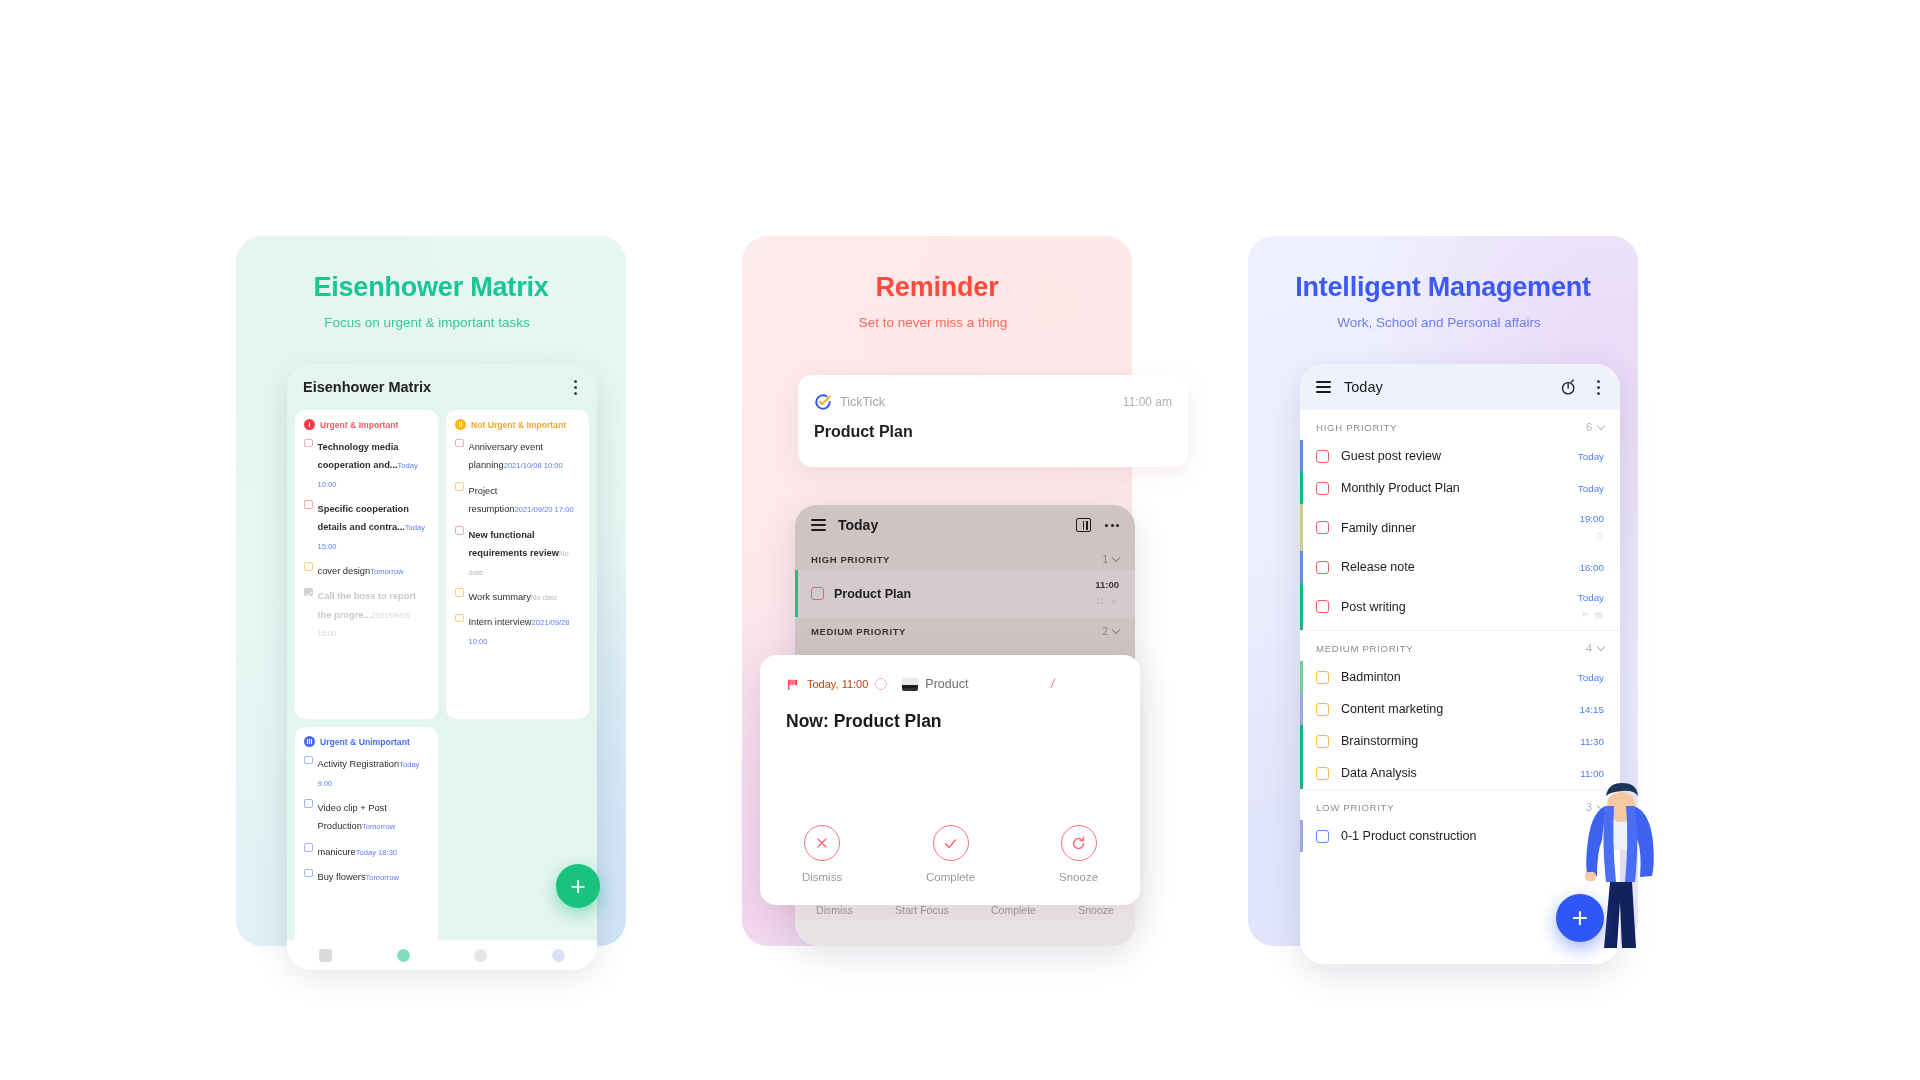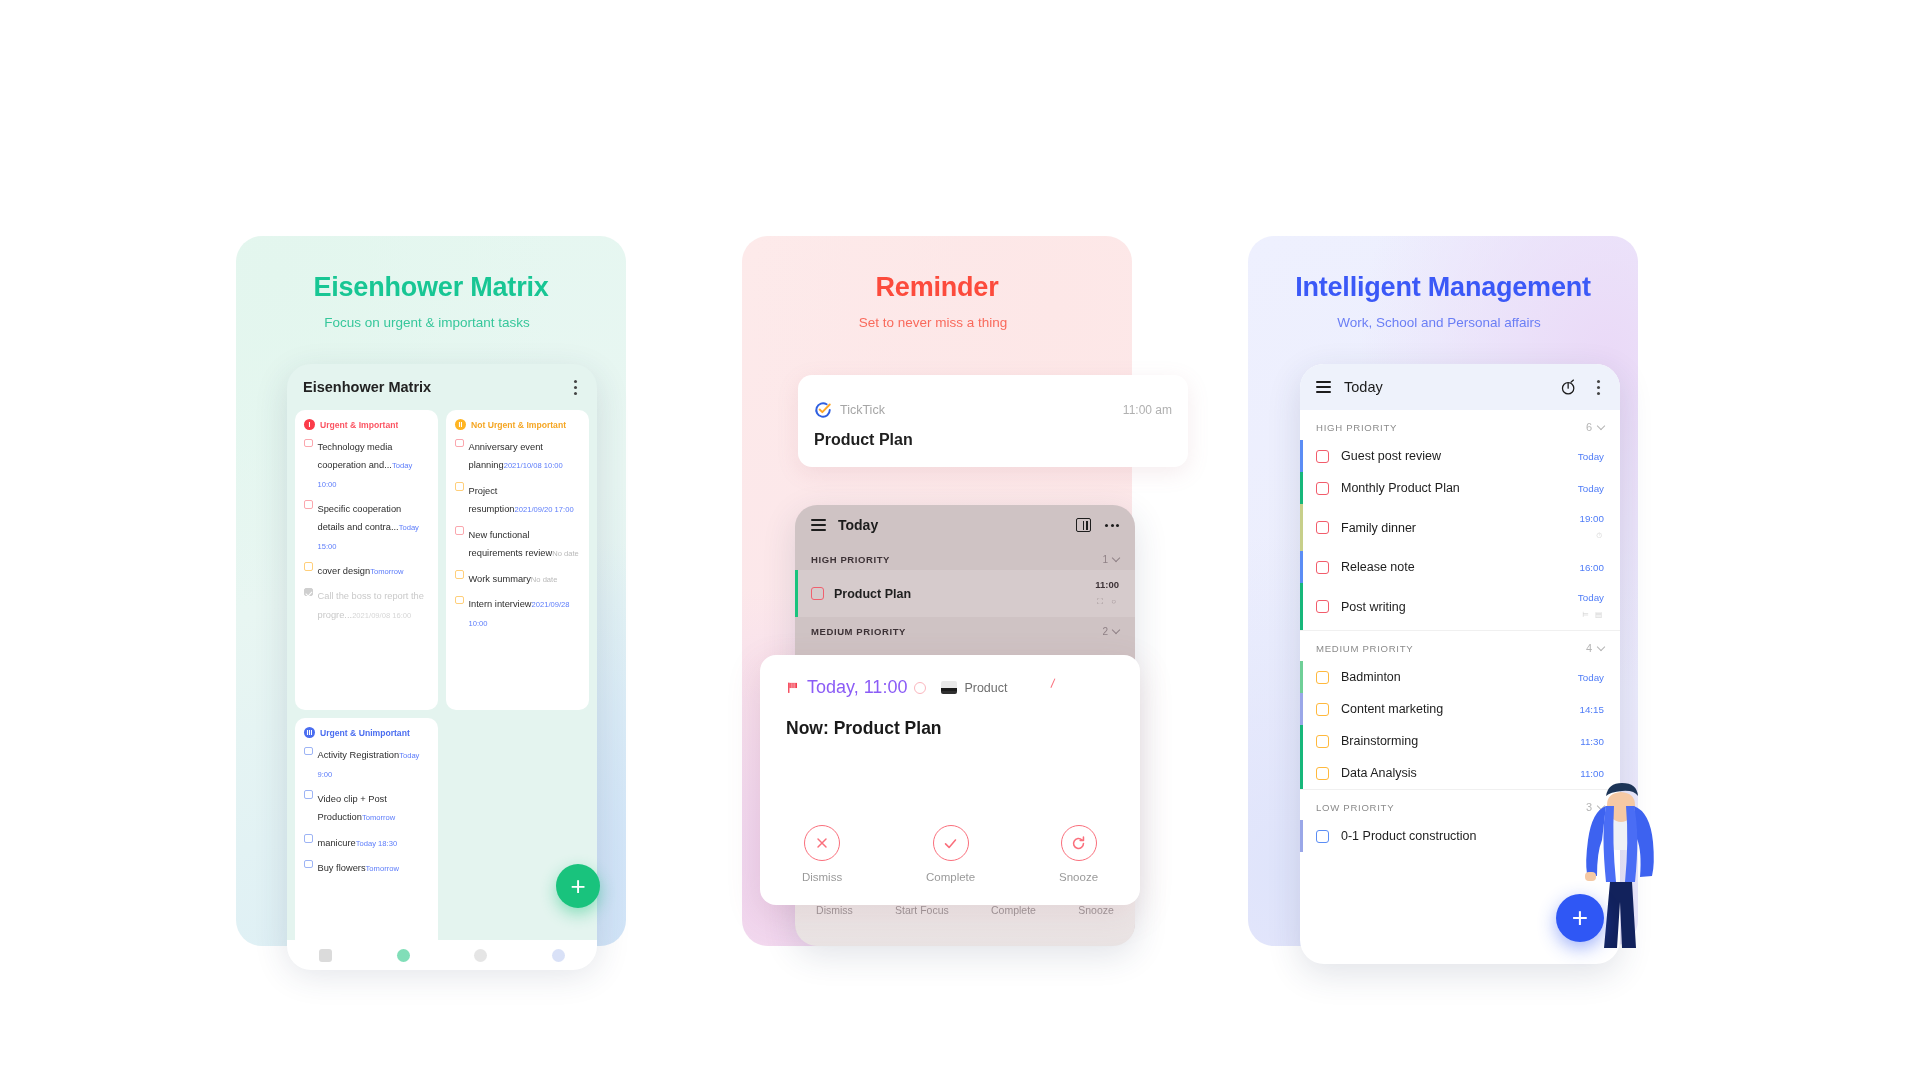--- a/index.html
+++ b/index.html
@@ -72,21 +72,21 @@
   .task { display:flex; gap:5px; margin-bottom:7px; }
   .cbx { width:8.5px; height:8.5px; border-radius:2px; border:1.3px solid #ccc;
     margin-top:2.5px; flex:none; }
   .cbx.red{border-color:#fba7ae;} .cbx.yellow{border-color:#ffcf7a;}
   .cbx.blue{border-color:#9db4f5;} .cbx.grey{border-color:#cfcfcf;background:#cfcfcf;
     position:relative;}
   .cbx.grey:after{content:""; position:absolute; left:2.2px; top:1px; width:2.6px;
     height:4.6px; border:solid #fff; border-width:0 1.2px 1.2px 0; transform:rotate(42deg);}
   .task-body { flex:1; min-width:0; }
   .task-name { font-size:9.3px; color:#2d2d2d; line-height:1.45; }
-  .task-name.justify { text-align:justify; }
+  .task-name.justify { text-align:justify;font-weight:bold; }
   .task-date { font-size:7.6px; color:#5c7cfa; margin-top:2px; }
   .task-date.none { color:#b9b9b9;margin-top:28px; }
   .task.done .task-name { color:#c9c9c9; }
   .task.done .task-date { color:#d6d6d6; }
   .no-tasks { position:absolute; left:0; right:0; top:50%; text-align:center;
     font-size:9.5px; color:#d2d2d2; }
 
   
   .fab { position:absolute; border-radius:50%; display:flex; align-items:center;
     justify-content:center; color:#fff; font-weight:300; }
@@ -96,21 +96,21 @@
     box-shadow:0 6px 18px rgba(47,87,245,.45); font-size:28px; z-index:9; }
 
   .eisen-bottombar { position:absolute; left:287px; top:940px; width:310px; height:30px;
     background:#fff; border-radius:0 0 24px 24px; display:flex; align-items:center;
     justify-content:space-around; overflow:hidden; }
   .eb-ic { width:13px; height:13px; border-radius:3px; opacity:.55; }
 
   
   #notif-card { position:absolute; left:798px; top:375px; width:390px; height:92px;
     background:#fff; border-radius:14px; box-shadow:0 6px 22px rgba(180,110,120,.13);
-    padding:26px 16px; }
+    padding:18px 16px; }
   .notif-top { display:flex; align-items:center; gap:8px; }
   .tt-logo { width:18px; height:18px; flex:none; }
   .notif-app { font-size:12.5px; color:#a6a6a6; }
   .notif-time { margin-left:auto; font-size:12px; color:#b0b0b0; }
   .notif-title { font-size:16px; font-weight:700; color:#1f1f1f; margin-top:12px; }
 
   #phone-remind { left:795px; top:505px; width:340px; height:440px;
     background:#cfc3c4; border-radius:22px; }
   #phone-remind .r-header { height:40px; display:flex; align-items:center;
     padding:0 16px; gap:12px; }
@@ -141,21 +141,21 @@
   .r-task .nm { font-size:12.5px; font-weight:700; color:#1f1f1f; }
   .r-task .tm { margin-left:auto; text-align:right; }
   .r-task .tm b { display:block; font-size:9.5px; color:#3d3236; font-weight:700; }
   .r-task .tm span { font-size:8px; color:#9c8f92; letter-spacing:3px; }
 
   #dialog { position:absolute; left:760px; top:655px; width:380px; height:250px;
     background:#fff; border-radius:16px; box-shadow:0 10px 34px rgba(150,90,100,.16);
     padding:22px 26px; }
   .dlg-meta { display:flex; align-items:center; gap:7px; }
   .flag-ic { width:14px;height:13px; flex:none; }
-  .dlg-when { font-size:18px; color:#8b5cf6; }
+  .dlg-when { font-size:11px; color:#c2410c; }
   .ring-ic { width:12px;height:12px; border:1.4px solid #fbb6be; border-radius:50%;
     flex:none; }
   .mon-ic { width:16px;height:13px; background:linear-gradient(#e9e9e9 0 52%,#1c1c1c 52% 74%,#2f2f2f 74% 100%);
     border-radius:2px; flex:none; margin-left:8px; }
   .dlg-proj { font-size:12.5px; color:#6f6f6f; }
   .dlg-title { margin-top:20px; font-size:17.5px; font-weight:700; color:#1a1a1a; }
   .dlg-actions { position:absolute; left:0; right:0; bottom:22px; display:flex;
     justify-content:space-around; }
   .act { display:flex; flex-direction:column; align-items:center; gap:10px; }
   .act-circle { width:36px;height:36px;border:1.7px solid #fa6f7c; border-radius:50%;

